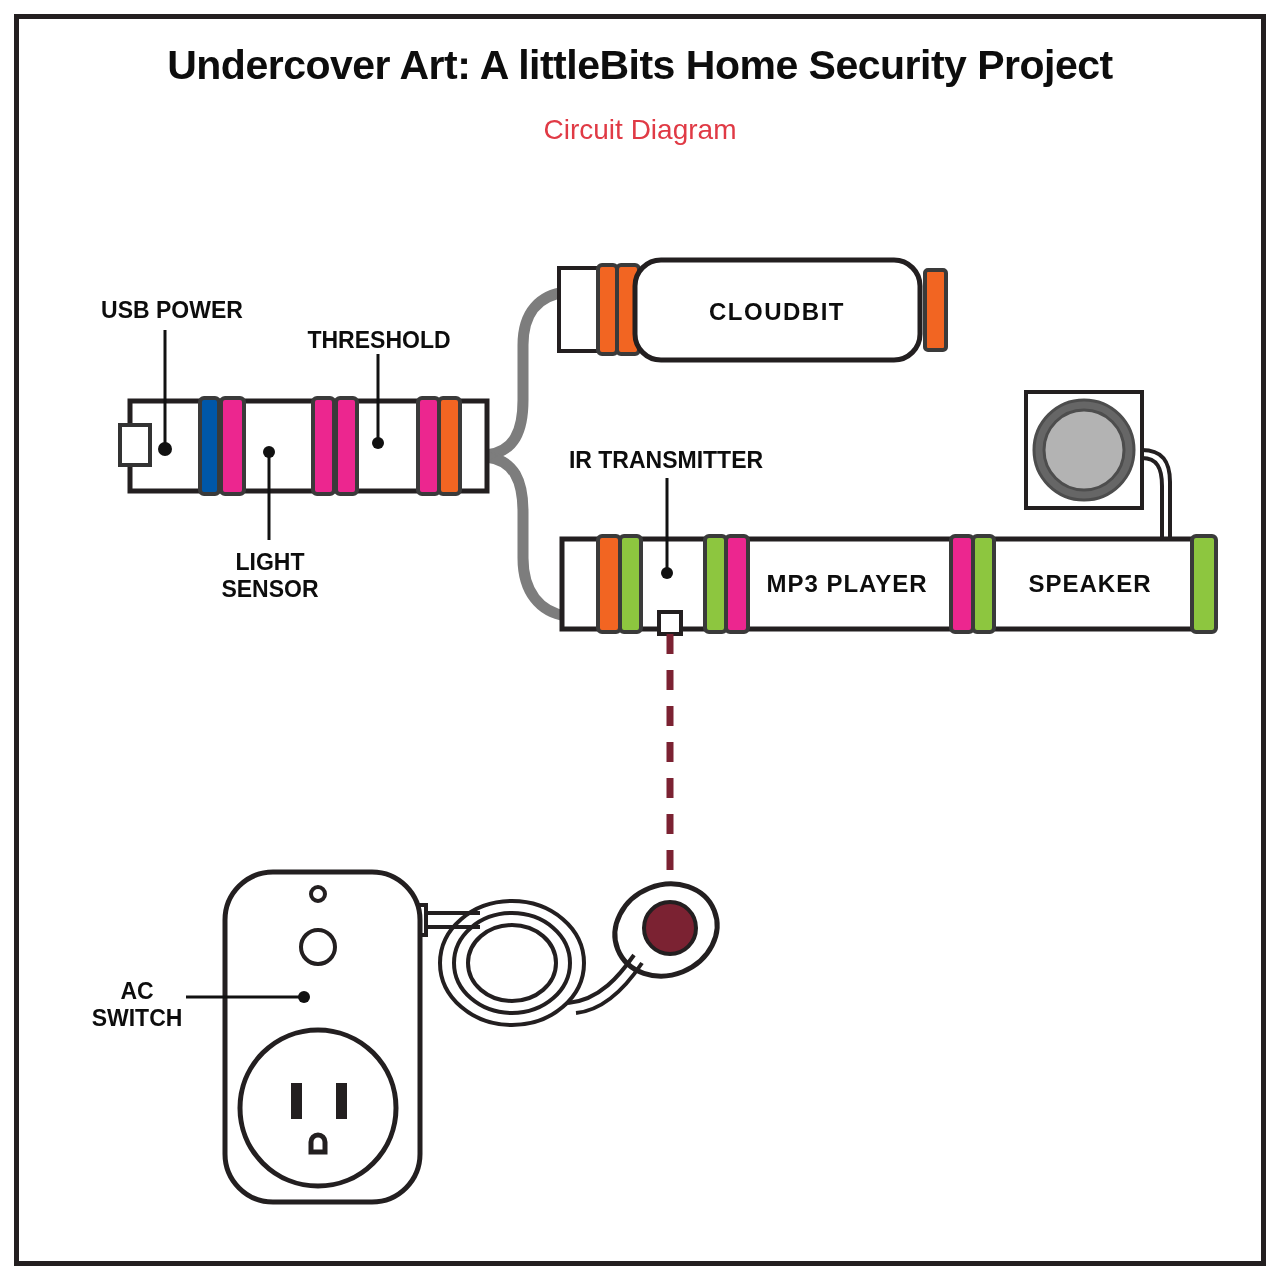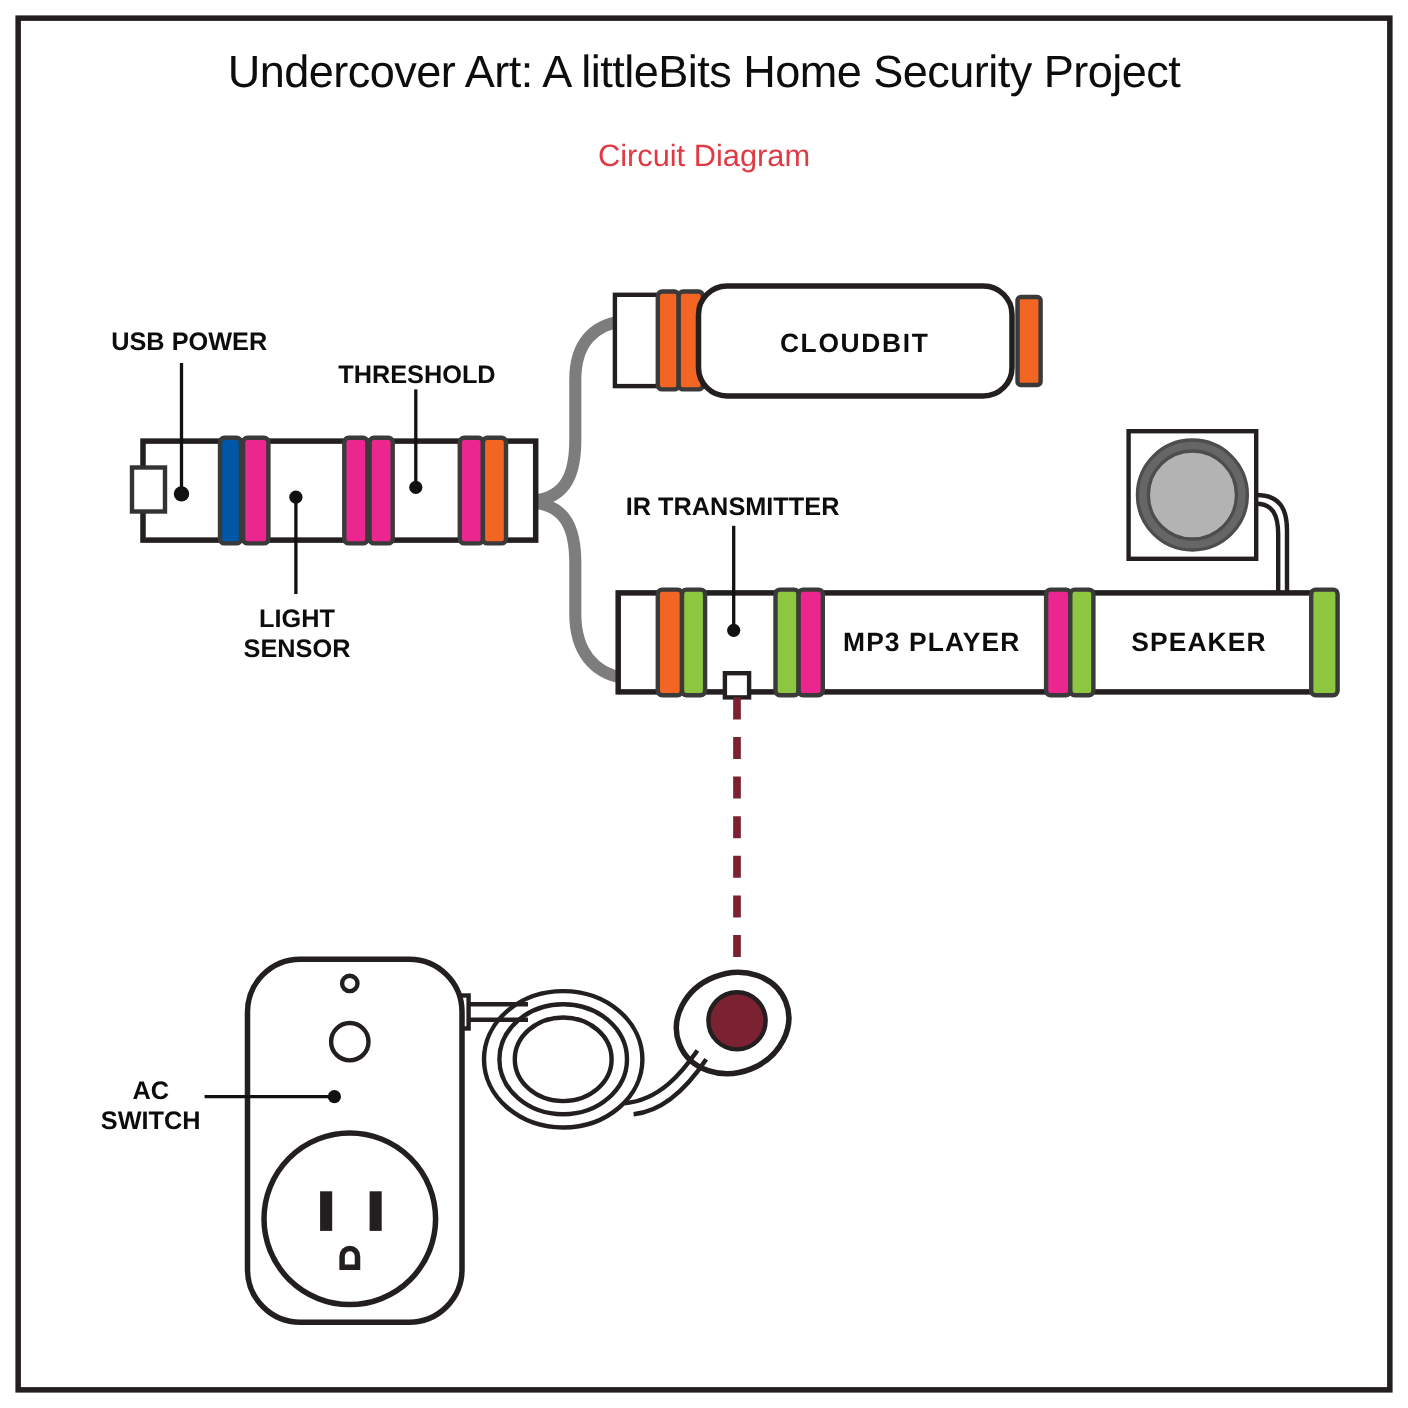--- a/index.html
+++ b/index.html
@@ -1,23 +1,23 @@
 <!DOCTYPE html>
 <html><head>
 <meta charset="utf-8">
 <style>
   html,body{margin:0;padding:0;background:#ffffff;}
   body{width:1280px;height:1280px;font-family:"Liberation Sans",sans-serif;overflow:hidden;}
   #stage{position:relative;width:1280px;height:1280px;background:#ffffff;}
   #frame{position:absolute;left:14px;top:14px;width:1252px;height:1252px;
          border:5px solid #231f20;box-sizing:border-box;pointer-events:none;}
   #title{position:absolute;left:0;top:42px;width:1280px;text-align:center;
-         font-size:41px;font-weight:normal;letter-spacing:-0.5px;color:#0d0d0d;
+         font-size:41px;font-weight:bold;letter-spacing:-0.5px;color:#0d0d0d;
          font-family:"Liberation Sans",sans-serif;}
-  #subtitle{position:absolute;left:0;top:126px;width:1280px;text-align:center;
+  #subtitle{position:absolute;left:0;top:114px;width:1280px;text-align:center;
          font-size:28px;color:#e03a45;font-family:"Liberation Sans",sans-serif;}
   svg#art{position:absolute;left:0;top:0;width:1280px;height:1280px;}
   .lbl{font-family:"Liberation Sans",sans-serif;font-weight:bold;fill:#0d0d0d;}
 </style>
 </head>
 <body>
 
 <div id="stage">
 
   <div id="frame"></div>

